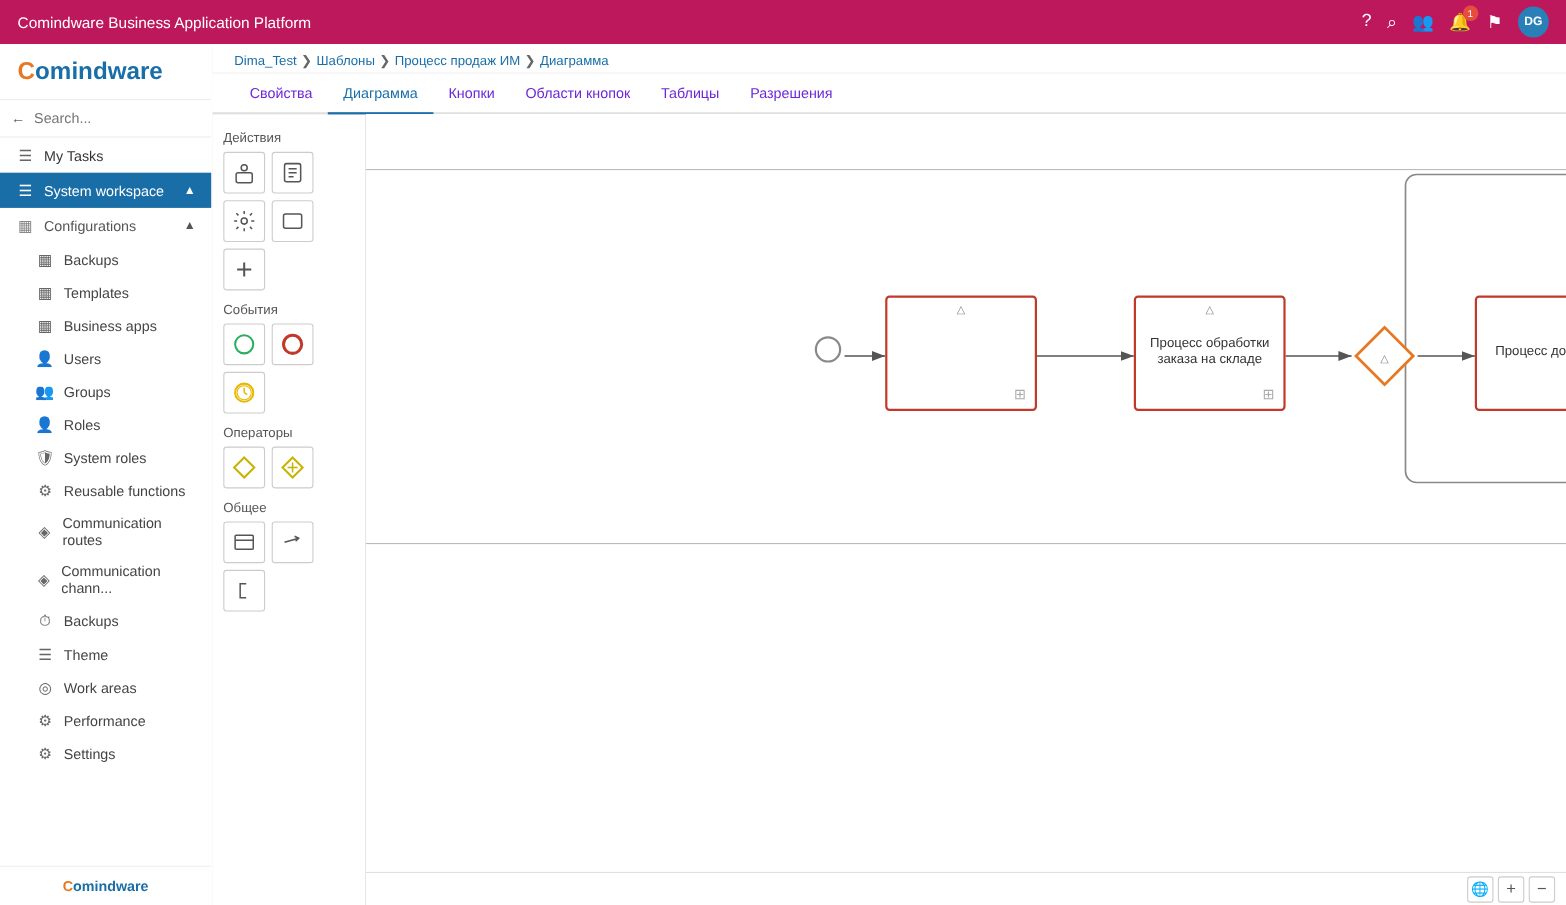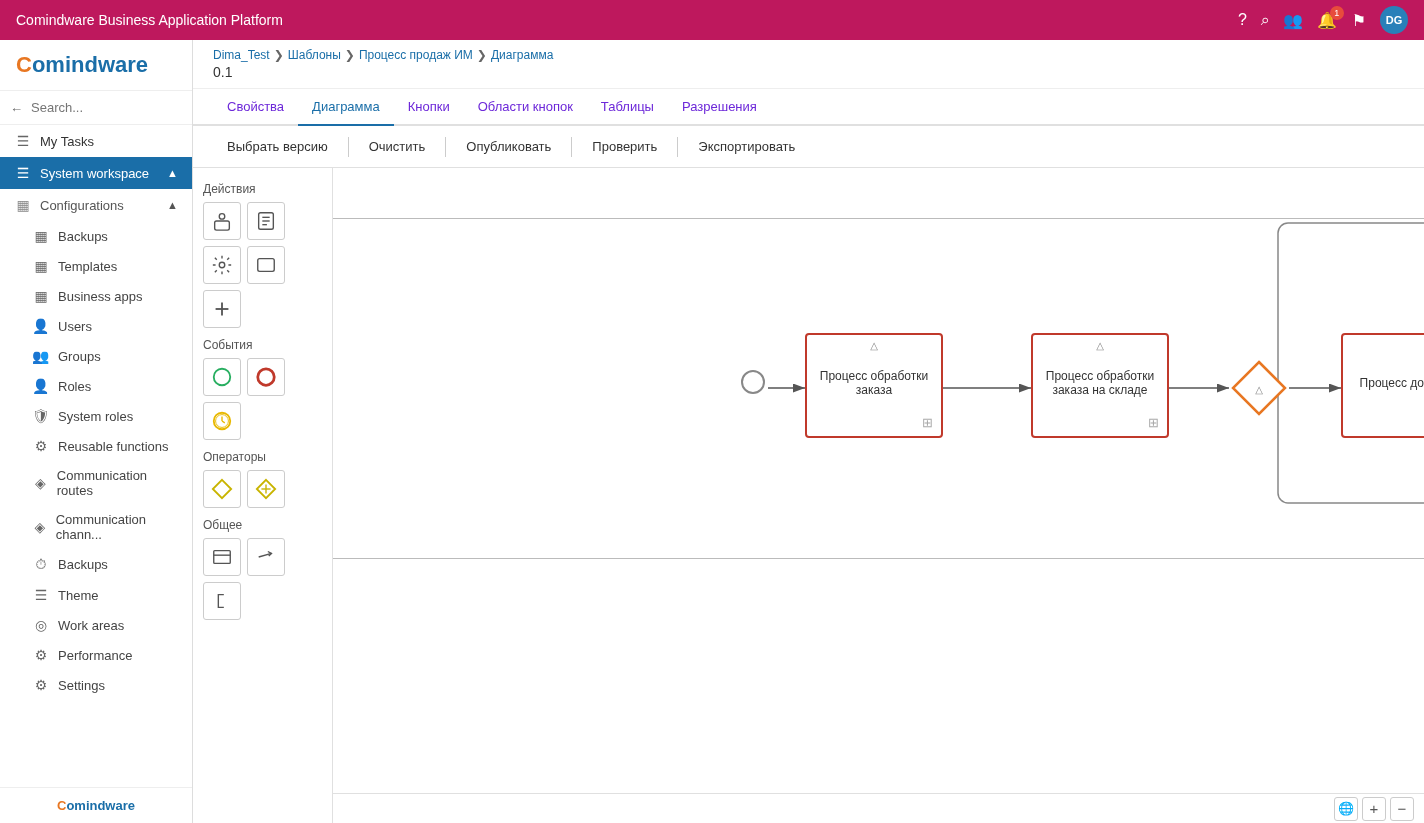--- a/index.html
+++ b/index.html
@@ -191,44 +191,32 @@
       <div style="display:flex; flex-direction:column; width:100%;">
         <div style="display:flex; align-items:flex-end; gap:4px; font-size:12px;">
           <a href="#">Dima_Test</a>
           <span>❯</span>
           <a href="#">Шаблоны</a>
           <span>❯</span>
           <a href="#">Процесс продаж ИМ</a>
           <span>❯</span>
           <a href="#">Диаграмма</a>
         </div>
-        <span class="version">0.1</span>
       </div>
     </div>
 
     <div class="tabs">
       <div class="tab">Свойства</div>
       <div class="tab active">Диаграмма</div>
       <div class="tab">Кнопки</div>
       <div class="tab">Области кнопок</div>
       <div class="tab">Таблицы</div>
       <div class="tab">Разрешения</div>
     </div>
 
-    <div class="toolbar">
-      <button class="toolbar-btn">Выбрать версию</button>
-      <div class="toolbar-sep"></div>
-      <button class="toolbar-btn">Очистить</button>
-      <div class="toolbar-sep"></div>
-      <button class="toolbar-btn">Опубликовать</button>
-      <div class="toolbar-sep"></div>
-      <button class="toolbar-btn">Проверить</button>
-      <div class="toolbar-sep"></div>
-      <button class="toolbar-btn">Экспортировать</button>
-    </div>
 
     <div class="diagram-area">
 
       <div class="actions-panel">
         <div class="actions-section-title">Действия</div>
         <div class="shape-grid">
 
           <div class="shape-btn">
             <svg viewBox="0 0 24 24" fill="none" stroke="#555" stroke-width="1.5">
               <circle cx="12" cy="7" r="3"></circle>
@@ -359,21 +347,20 @@
             <marker id="arrowhead" markerWidth="8" markerHeight="6" refX="8" refY="3" orient="auto">
               <polygon points="0 0, 8 3, 0 6" fill="#555"></polygon>
             </marker>
           </defs>
         </svg>
 
         <div style="position:absolute; left:408px; top:202px; width:24px; height:24px; border-radius:50%; border:2px solid #888; background:white;"></div>
 
         <div style="position:absolute; left:472px; top:165px; width:138px; height:105px; border:2px solid #c0392b; border-radius:4px; background:white; display:flex; flex-direction:column; align-items:center; justify-content:center; cursor:pointer;">
           <div style="position:absolute; top:5px; left:50%; transform:translateX(-50%); color:#888; font-size:10px;">△</div>
-          <div style="font-size:12px; color:#333; text-align:center; padding:14px 8px 20px;">Процесс обработки заказа</div>
           <div style="position:absolute; bottom:6px; right:8px; color:#aaa; font-size:13px;">⊞</div>
         </div>
 
         <div style="position:absolute; left:698px; top:165px; width:138px; height:105px; border:2px solid #c0392b; border-radius:4px; background:white; display:flex; flex-direction:column; align-items:center; justify-content:center; cursor:pointer;">
           <div style="position:absolute; top:5px; left:50%; transform:translateX(-50%); color:#888; font-size:10px;">△</div>
           <div style="font-size:12px; color:#333; text-align:center; padding:14px 8px 20px;">Процесс обработки заказа на складе</div>
           <div style="position:absolute; bottom:6px; right:8px; color:#aaa; font-size:13px;">⊞</div>
         </div>
 
         <div style="position:absolute; left:898px; top:192px; width:56px; height:56px; cursor:pointer;">

